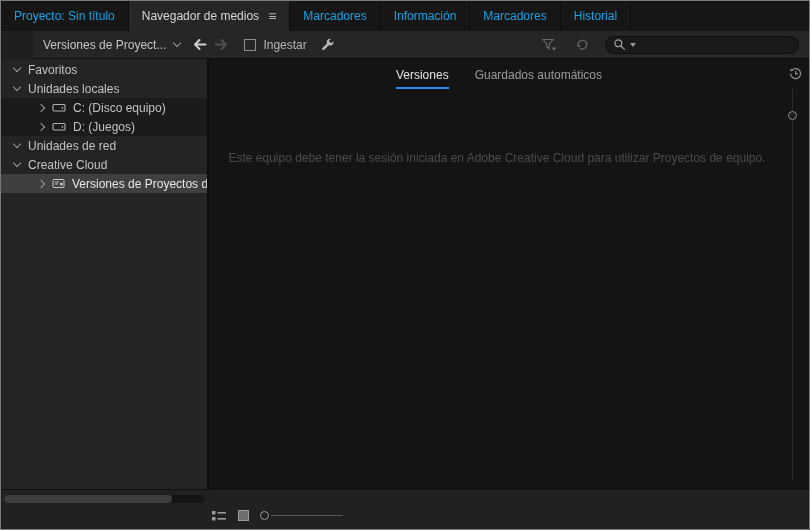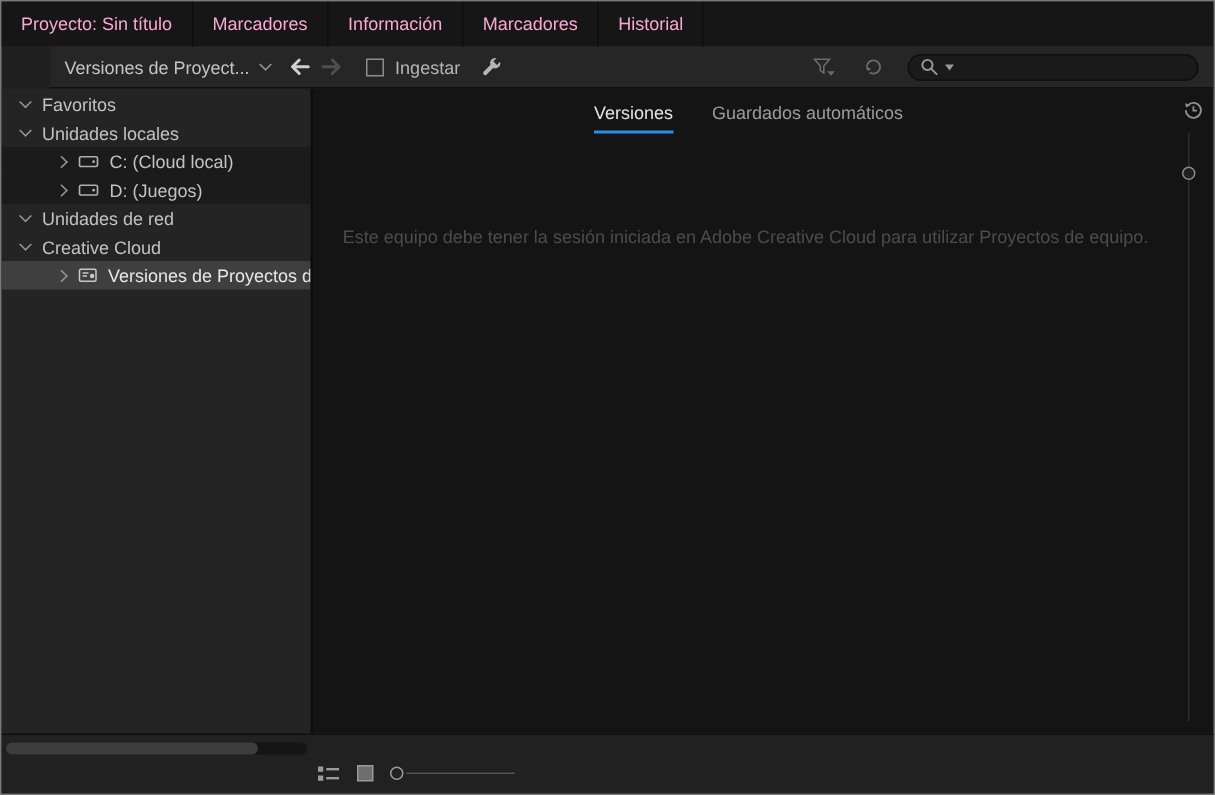--- a/index.html
+++ b/index.html
@@ -6,21 +6,21 @@
   html,body { background:#000; }
   body { font-family:"Liberation Sans", sans-serif; }
   .window {
     position:relative; width:810px; height:530px;
     border:1px solid #7a7a7a; background:#1f1f1f;
     overflow:hidden; font-size:12px; color:#c8c8c8; cursor:default;
   }
 
   
   .tabbar { display:flex; height:30px; background:#161616; align-items:stretch; }
-  .tab { display:flex; align-items:center; padding:0 13px; color:#f9a8d4;
+  .tab { display:flex; align-items:center; padding:0 13px; color:#0ea5e9;
          border-right:1px solid #0d0d0d; white-space:nowrap; }
   .tab.active { background:#262626; color:#d8d8d8; }
   .menu-icon { margin-left:9px; font-size:14px; line-height:1; color:#b0b0b0; }
 
   
   .toolbar { display:flex; align-items:center; height:28px; background:#262626;
              padding:0 8px; border-bottom:1px solid #101010;margin-left:32px; }
   .dropdown { display:flex; align-items:center; gap:8px; margin-left:2px; color:#c4c4c4; }
   .chev { display:inline-block; width:6px; height:6px; flex:none;
           border-right:1.4px solid #9a9a9a; border-bottom:1.4px solid #9a9a9a; }
@@ -83,20 +83,24 @@
 </style>
 </head>
 <body>
 
 <div class="window">
 
   <header class="tabbar">
     <div class="tab">
       <span>Proyecto: Sin título</span>
     </div>
+    <div class="tab active">
+      <span>Navegador de medios</span>
+      <span class="menu-icon">≡</span>
+    </div>
     <div class="tab">
       <span>Marcadores</span>
     </div>
     <div class="tab">
       <span>Información</span>
     </div>
     <div class="tab">
       <span>Marcadores</span>
     </div>
     <div class="tab">
@@ -168,21 +172,21 @@
       <div class="row l0">
         <span class="chev down"></span>
         <span class="lbl">Unidades locales</span>
       </div>
       <div class="row l1 shaded">
         <span class="chev right"></span>
         <svg class="tree-icon" width="14" height="11" viewBox="0 0 14 11">
           <rect x="1" y="2.5" width="12" height="6.5" rx="1" fill="none" stroke="#b0b0b0" stroke-width="1.1"></rect>
           <circle cx="10.4" cy="5.8" r="0.9" fill="#b0b0b0"></circle>
         </svg>
-        <span class="lbl">C: (Cloud local)</span>
+        <span class="lbl">C: (Disco equipo)</span>
       </div>
       <div class="row l1 shaded">
         <span class="chev right"></span>
         <svg class="tree-icon" width="14" height="11" viewBox="0 0 14 11">
           <rect x="1" y="2.5" width="12" height="6.5" rx="1" fill="none" stroke="#b0b0b0" stroke-width="1.1"></rect>
           <circle cx="10.4" cy="5.8" r="0.9" fill="#b0b0b0"></circle>
         </svg>
         <span class="lbl">D: (Juegos)</span>
       </div>
       <div class="row l0">

